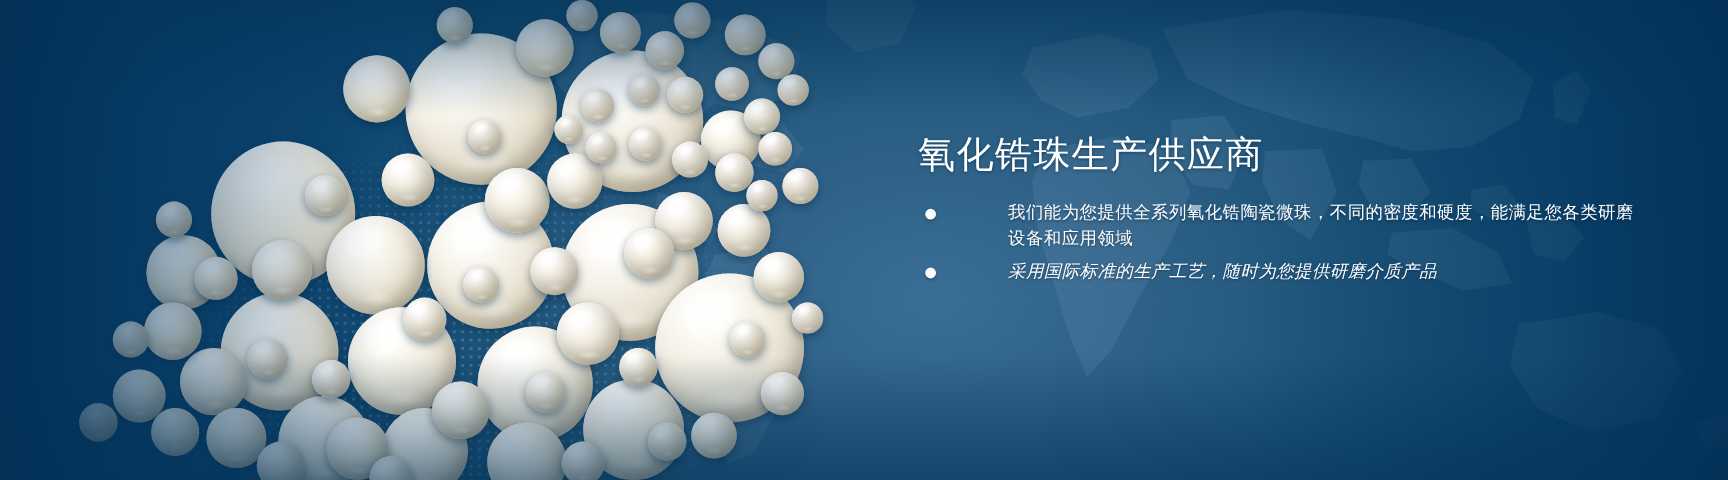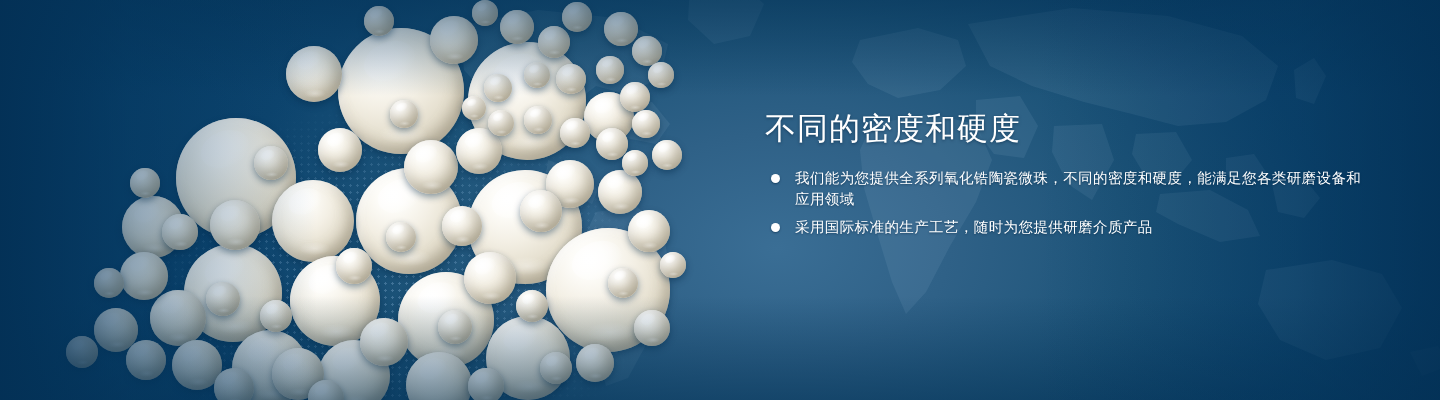--- a/index.html
+++ b/index.html
@@ -155,32 +155,32 @@
   .bullet-item {
     position: relative;
     padding-left: 28px;
     margin-bottom: 7px;
     color: #ffffff;
     font-size: 14.5px;
     line-height: 21px;
     letter-spacing: 0.4px;
     text-shadow: 0 1px 2px rgba(2,32,60,0.5);
   }
-  .bullet-item:last-child { margin-bottom: 0; }
+  .bullet-item:last-child { margin-bottom: 0; font-style: italic; }
   .bullet-dot {
     position: absolute;
     left: 4px;
     top: 6px;
     width: 9px;
     height: 9px;
     border-radius: 50%;
     background: #ffffff;
     box-shadow: 0 1px 2px rgba(2,32,60,0.5);
   }
-  .bullet-text { display: block; }
+  .bullet-text { display: block; margin-left: 45px; }
 </style>
 </head>
 <body>
 
 <div class="banner">
 
   <div class="bg-base"></div>
 
   <div class="bg-map">
     <svg viewBox="0 0 1060 430" xmlns="http://www.w3.org/2000/svg" aria-hidden="true">
@@ -300,21 +300,21 @@
     <div class="bead" style="left:66px;top:336px;width:32px;height:32px;"></div>
     <div class="bead" style="left:608px;top:268px;width:30px;height:30px;"></div>
     <div class="bead" style="left:660px;top:252px;width:26px;height:26px;"></div>
     <div class="bead" style="left:386px;top:222px;width:30px;height:30px;"></div>
   </div>
 
   <div class="bg-vignette"></div>
 
   <div class="content">
 
-    <div class="headline">不同的密度和硬度</div>
+    <div class="headline">氧化锆珠生产供应商</div>
 
     <ul class="bullet-list">
 
       <li class="bullet-item">
         <span class="bullet-dot"></span>
         <span class="bullet-text">我们能为您提供全系列氧化锆陶瓷微珠，不同的密度和硬度，能满足您各类研磨设备和应用领域</span>
       </li>
 
 
       <li class="bullet-item">

